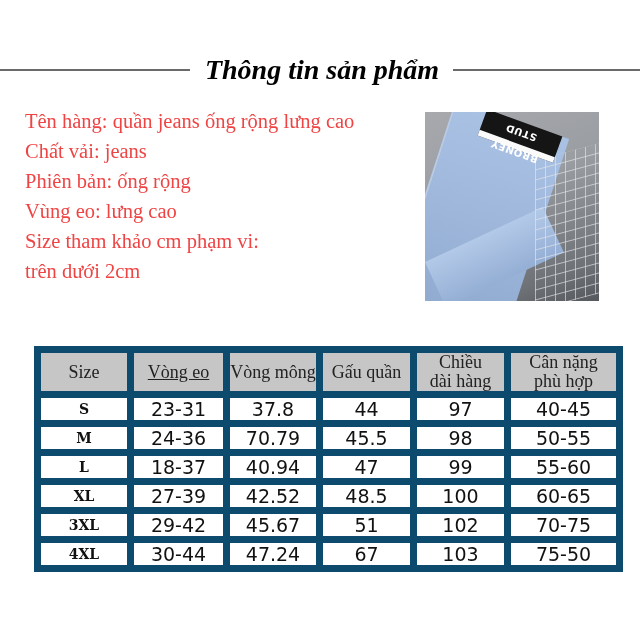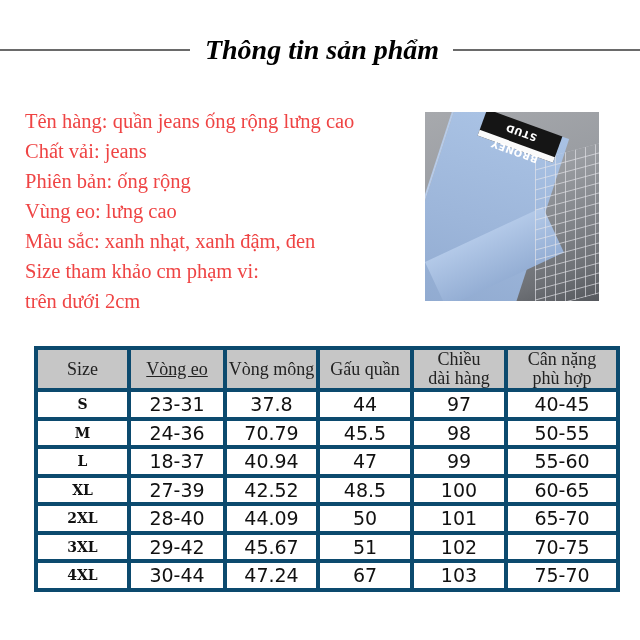--- a/index.html
+++ b/index.html
@@ -1,19 +1,19 @@
 <!DOCTYPE html>
 <html><head>
   <meta charset="utf-8">
   <style>
     * { margin: 0; padding: 0; box-sizing: border-box; }
     html, body { width: 640px; height: 640px; background: #ffffff; overflow: hidden; }
     body { position: relative; font-family: "Liberation Serif", "DejaVu Serif", serif; color: #111; }
 
-    .title-row { position: absolute; left: 0; top: 28px; width: 640px; height: 44px; }
+    .title-row { position: absolute; left: 0; top: 48px; width: 640px; height: 44px; }
     .title-line { position: absolute; top: 21px; height: 2px; background: #6a6a6a; }
     .title-line.left { left: 0; width: 190px; }
     .title-line.right { left: 453px; width: 187px; }
     .title-text { position: absolute; left: 194px; top: 2px; width: 256px; text-align: center;
       font-family: "Liberation Serif", "DejaVu Serif", serif; font-style: italic; font-weight: bold;
       font-size: 28px; line-height: 40px; color: #000; white-space: nowrap; }
 
     .info-list { position: absolute; left: 25px; top: 106px; width: 400px; }
     .info-line { font-size: 20.5px; line-height: 30px; color: #ef4444; white-space: nowrap; }
 
@@ -28,21 +28,21 @@
       transform: rotate(20deg); color: #fff; font-family: "DejaVu Sans", sans-serif; font-weight: bold; font-size: 10px;
       line-height: 20px; text-align: center; border-bottom: 6px solid #fafafa; letter-spacing: 0.5px; }
     .photo-waistband span { display: inline-block; transform: rotate(180deg); }
     .photo-rack { position: absolute; left: 110px; top: 40px; width: 64px; height: 150px;
       background-image:
         linear-gradient(0deg, rgba(230,230,235,0.75) 1px, transparent 1px),
         linear-gradient(90deg, rgba(230,230,235,0.75) 1px, transparent 1px);
       background-size: 10px 10px; transform: skewY(-15deg); opacity: 0.9; }
 
     .size-table { position: absolute; left: 34px; top: 346px; border-collapse: collapse; }
-    .size-table th, .size-table td { border: 4px solid #0c4a6e; text-align: center; vertical-align: middle; padding: 0; }
+    .size-table th, .size-table td { border: 7px solid #0c4a6e; text-align: center; vertical-align: middle; padding: 0; }
     .size-table th { background: #c6c6c6; font-family: "Liberation Serif", "DejaVu Serif", serif; font-weight: normal;
       font-size: 18px; line-height: 19px; color: #222; height: 42px; }
     .size-table td { background: #fff; height: 28.5px; font-family: "DejaVu Sans", "Liberation Sans", sans-serif;
       font-size: 19px; color: #111; }
     .size-table td.size-cell { font-family: "DejaVu Serif", "Liberation Serif", serif; font-weight: bold; font-size: 14px; }
     .c0 { width: 93px; } .c1 { width: 96px; text-decoration: underline; } .c2 { width: 93px; } .c3 { width: 94px; } .c4 { width: 94px; } .c5 { width: 112px; }
     .th-inner { display: block; }
   </style>
 </head>
 <body>
@@ -51,21 +51,20 @@
   <div class="title-line left"></div>
   <div class="title-text">Thông tin sản phẩm</div>
   <div class="title-line right"></div>
 </div>
 
 <div class="info-list">
   <div class="info-line">Tên hàng: quần jeans ống rộng lưng cao</div>
   <div class="info-line">Chất vải: jeans</div>
   <div class="info-line">Phiên bản: ống rộng</div>
   <div class="info-line">Vùng eo: lưng cao</div>
-  <div class="info-line">Màu sắc: xanh nhạt, xanh đậm, đen</div>
   <div class="info-line">Size tham khảo cm phạm vi:</div>
   <div class="info-line">trên dưới 2cm</div>
 </div>
 
 <div class="product-photo">
   <div class="photo-jeans"></div>
   <div class="photo-fold"></div>
   <div class="photo-rack"></div>
   <div class="photo-waistband"><span>BRONEY STUD</span></div>
 </div>
@@ -122,37 +121,29 @@
     </tr>
     <tr>
       <td class="size-cell">XL</td>
       <td>27-39</td>
       <td>42.52</td>
       <td>48.5</td>
       <td>100</td>
       <td>60-65</td>
     </tr>
     <tr>
-      <td class="size-cell">2XL</td>
-      <td>28-40</td>
-      <td>44.09</td>
-      <td>50</td>
-      <td>101</td>
-      <td>65-70</td>
-    </tr>
-    <tr>
       <td class="size-cell">3XL</td>
       <td>29-42</td>
       <td>45.67</td>
       <td>51</td>
       <td>102</td>
       <td>70-75</td>
     </tr>
     <tr>
       <td class="size-cell">4XL</td>
       <td>30-44</td>
       <td>47.24</td>
       <td>67</td>
       <td>103</td>
-      <td>75-70</td>
+      <td>75-50</td>
     </tr>
   </tbody>
 </table>
 
 </body></html>

